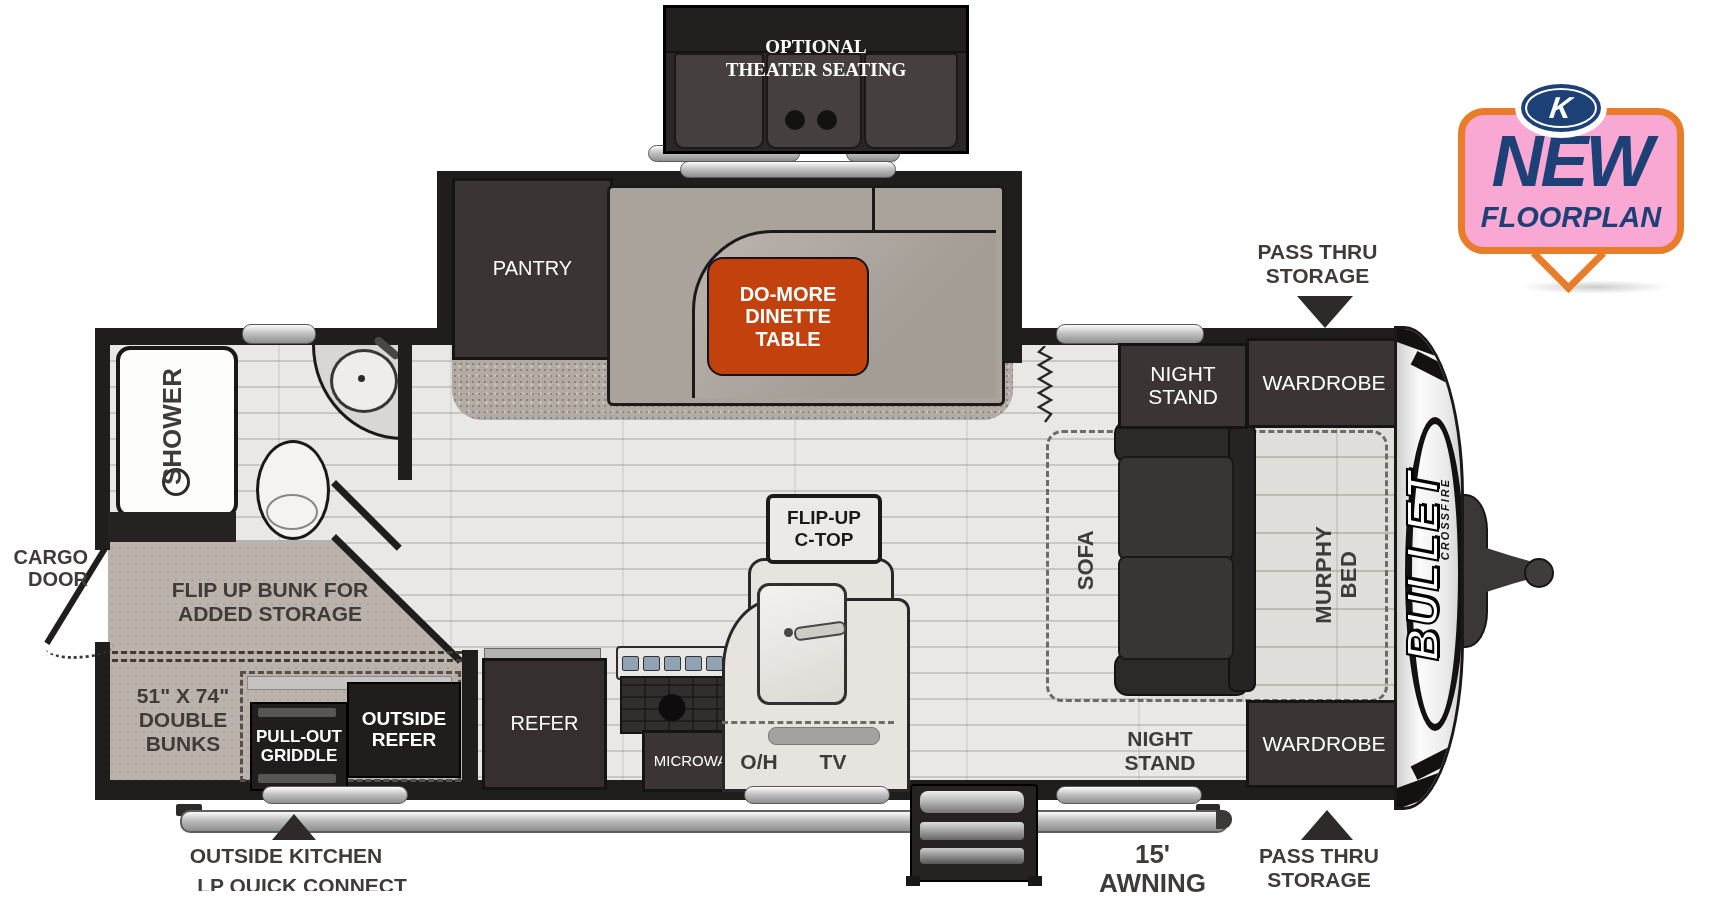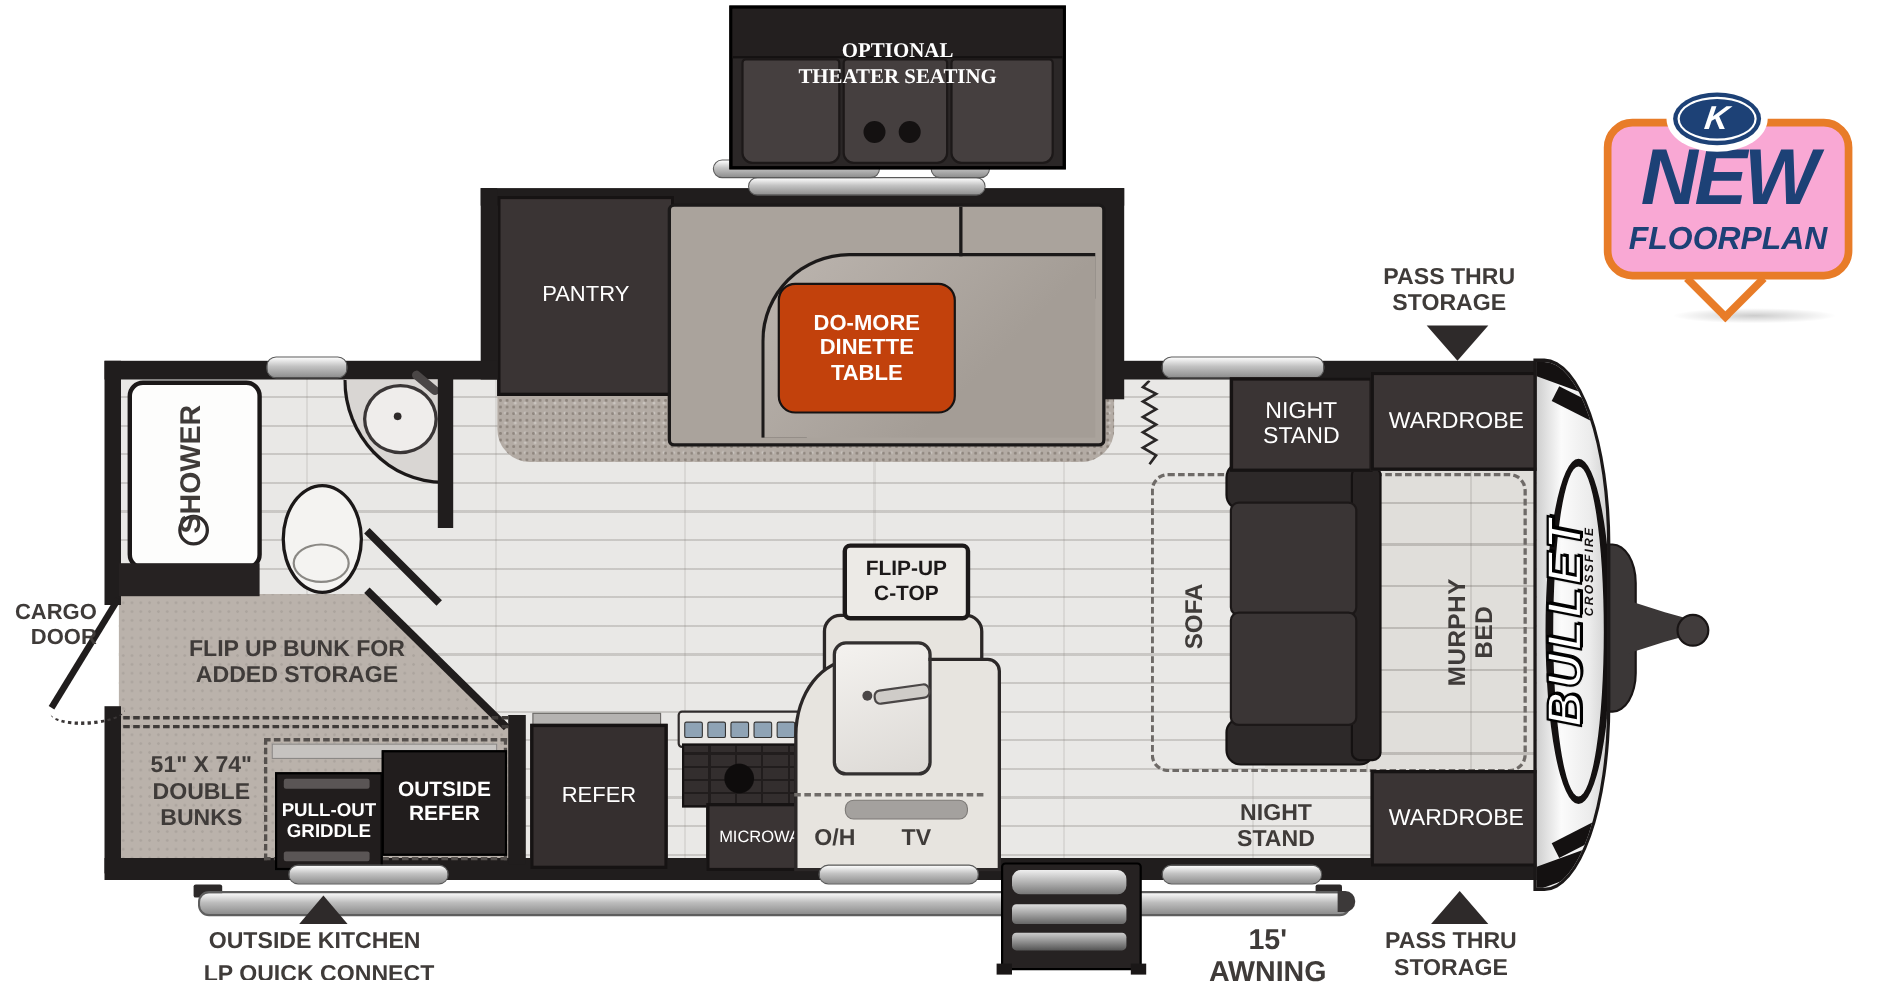--- a/index.html
+++ b/index.html
@@ -218,21 +218,21 @@
   <div class="abs" style="left:910px;top:784px;width:124px;height:94px;background:#262222;border:2px solid #000;border-radius:4px;">
     <div style="position:absolute;left:8px;top:5px;width:104px;height:22px;background:linear-gradient(180deg,#eee,#777);border-radius:8px;"></div>
     <div style="position:absolute;left:8px;top:36px;width:104px;height:18px;background:linear-gradient(180deg,#ddd,#666);border-radius:4px;"></div>
     <div style="position:absolute;left:8px;top:62px;width:104px;height:16px;background:linear-gradient(180deg,#ccc,#555);border-radius:4px;"></div>
     <div style="position:absolute;left:-6px;top:90px;width:14px;height:10px;background:#1a1717;"></div>
     <div style="position:absolute;right:-6px;top:90px;width:14px;height:10px;background:#1a1717;"></div>
   </div>
 
   <div class="abs tri" style="left:272px;top:814px;border-left:22px solid transparent;border-right:22px solid transparent;border-bottom:26px solid #2e2a2a;"></div>
   <div class="abs lbl" style="left:176px;top:844px;width:220px;font-size:21px;">OUTSIDE KITCHEN</div>
-  <div class="abs" style="left:180px;top:874px;width:240px;height:17px;overflow:hidden;">
+  <div class="abs" style="left:192px;top:874px;width:240px;height:17px;overflow:hidden;">
     <div class="lbl" style="width:220px;font-size:21px;">LP QUICK CONNECT</div>
   </div>
   <div class="abs lbl" style="left:1080px;top:840px;width:145px;font-size:26px;">15' AWNING</div>
 
   <div class="abs" style="left:1520px;top:280px;width:150px;height:14px;background:radial-gradient(ellipse at center,rgba(0,0,0,.2),rgba(0,0,0,0) 70%);"></div>
   <div class="abs" style="left:1542px;top:229px;width:46px;height:46px;background:#fff;border-right:7px solid #e87c28;border-bottom:7px solid #e87c28;transform:rotate(45deg);"></div>
   <div class="abs" style="left:1458px;top:108px;width:212px;height:132px;background:#f9a8d4;border:7px solid #e87c28;border-radius:26px;">
     <div style="position:absolute;left:0;top:16px;width:100%;text-align:center;font-size:72px;line-height:60px;font-weight:700;font-style:italic;letter-spacing:-3px;color:#1d4176;">NEW</div>
     <div style="position:absolute;left:0;top:86px;width:100%;text-align:center;font-size:29px;font-weight:700;font-style:italic;color:#1d4176;">FLOORPLAN</div>
   </div>

